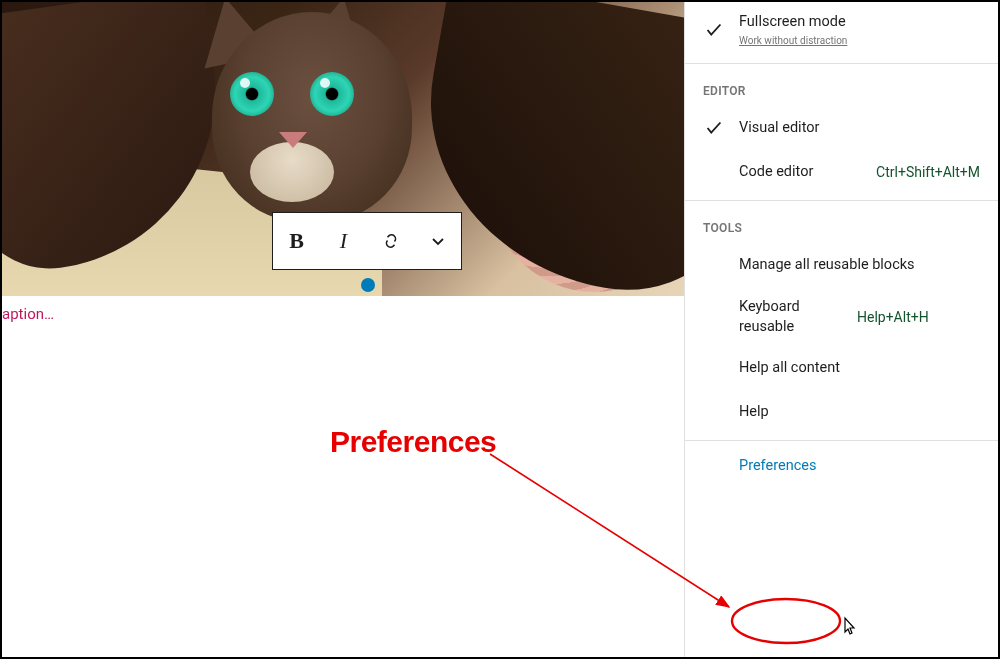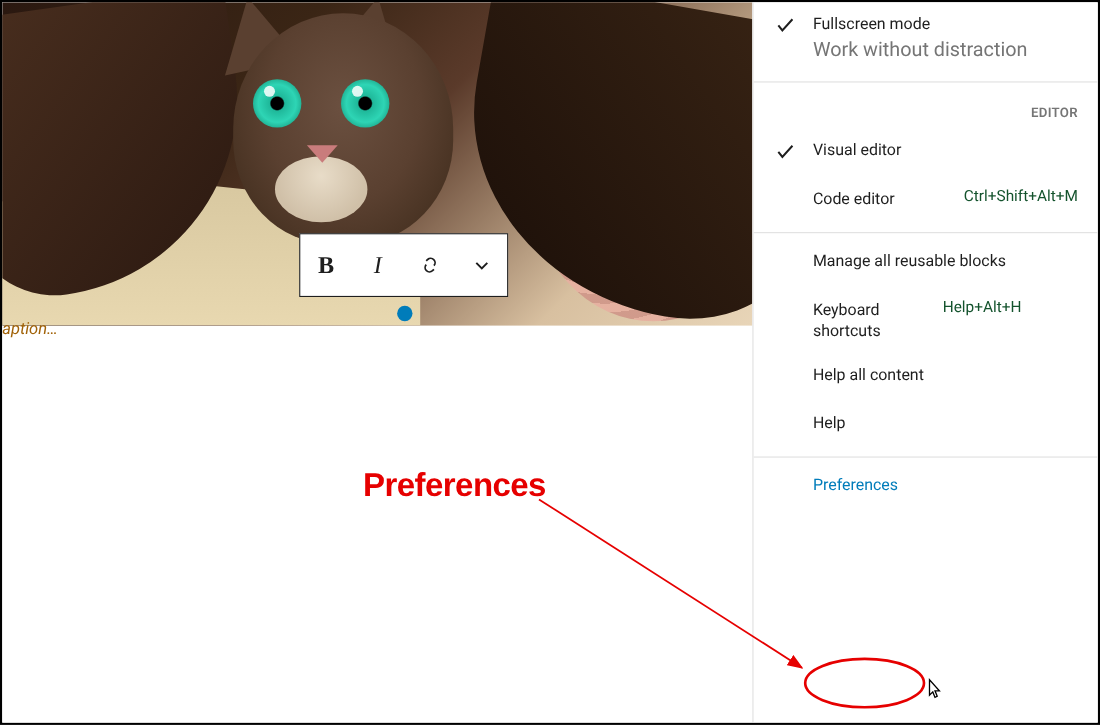--- a/index.html
+++ b/index.html
@@ -181,23 +181,22 @@
       width: 14px;
       height: 14px;
       background: #007cba;
       border-radius: 50%;
       z-index: 21;
     }
     
     .caption-placeholder {
       position: absolute;
       left: 0px;
-      top: 288px;
-      color: #a16207;
-      font-style: italic;
+      top: 303px;
+      color: #be185d;
       font-size: 15px;
     }
     
     
     .sidebar {
       position: absolute;
       right: 0;
       top: 0;
       width: 314px;
       height: 655px;
@@ -206,44 +205,44 @@
       font-size: 14.5px;
       color: #1e1e1e;
       overflow: hidden;
     }
     .menu-section-heading {
       padding: 14px 18px 8px 18px;
       font-size: 12px;
       font-weight: 600;
       color: #757575;
       letter-spacing: 0.3px;
-      text-align: right;
     }
     .menu-item {
       display: flex;
-      align-items: flex-start;
+      align-items: center;
       padding: 10px 18px 10px 18px;
       cursor: pointer;
       min-height: 44px;
     }
     .menu-item .check-col {
       width: 36px;
       flex-shrink: 0;
       display: flex;
       align-items: center;
       justify-content: flex-start;
     }
     .menu-item .label-col {
       flex: 1;
       line-height: 1.35;
     }
     .menu-item .label-col .sub {
       color: #757575;
-      font-size: 18px;
+      font-size: 10px;
       margin-top: 2px;
+      text-decoration: underline;
     }
     .menu-item .shortcut {
       color: #14532d;
       font-size: 14px;
       padding-left: 8px;
       white-space: nowrap;
     }
     .divider {
       height: 1px;
       background: #e0e0e0;
@@ -361,30 +360,31 @@
   </div>
 
   <div class="menu-item">
     <span class="check-col"></span>
     <span class="label-col">Code editor</span>
     <span class="shortcut">Ctrl+Shift+Alt+M</span>
   </div>
 
   <div class="divider"></div>
 
+  <div class="menu-section-heading">TOOLS</div>
 
 
   <div class="menu-item">
     <span class="check-col"></span>
     <span class="label-col">Manage all reusable blocks</span>
   </div>
 
   <div class="menu-item">
     <span class="check-col"></span>
-    <span class="label-col" style="max-width:110px">Keyboard shortcuts</span>
+    <span class="label-col" style="max-width:110px">Keyboard reusable</span>
     <span class="shortcut">Help+Alt+H</span>
   </div>
 
 
   <div class="menu-item">
     <span class="check-col"></span>
     <span class="label-col">Help all content</span>
   </div>
 
   <div class="menu-item">

